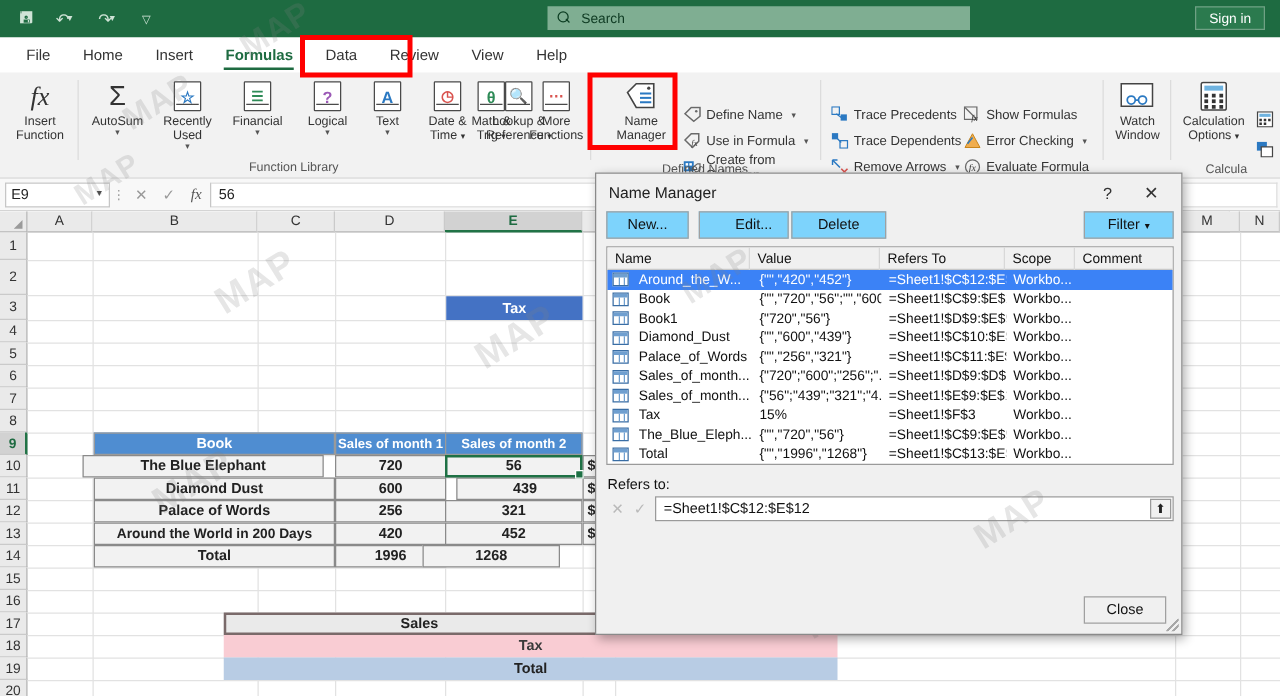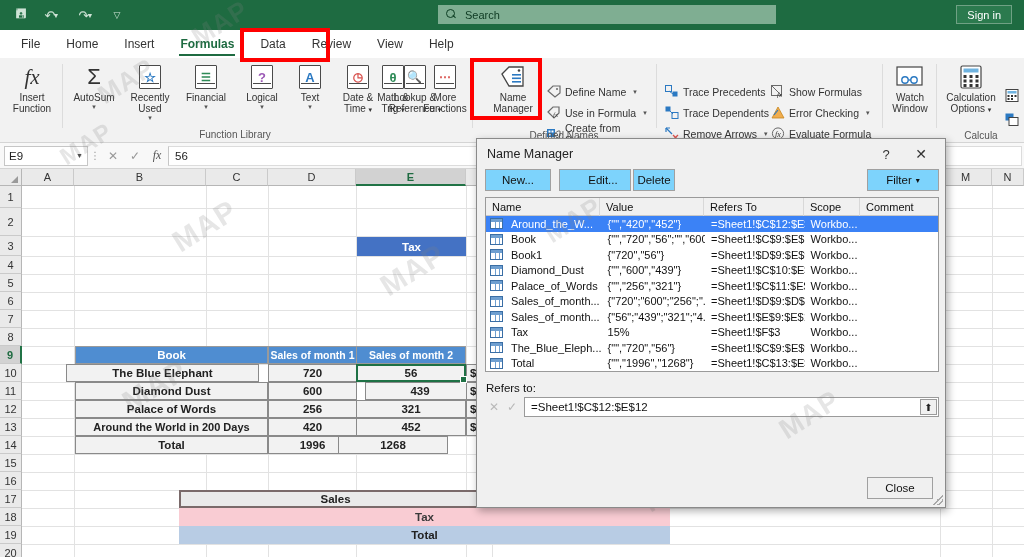--- a/index.html
+++ b/index.html
@@ -684,21 +684,21 @@
   <div class="wm" style="left:58px; top:130px; font-size:24px;">MAP</div>
 
   <div class="dlg">
     <div class="dlg-title">Name Manager</div>
     <div class="dlg-help">?</div>
     <div class="dlg-close">✕</div>
 
     <div class="dlg-btns">
       <div class="dbtn" style="left:8px; width:66px;">New...</div>
       <div class="dbtn" style="left:82px; width:72px;padding-left:16px;">Edit...</div>
-      <div class="dbtn" style="left:156px; width:42px;">Delete</div>
+      <div class="dbtn" style="left:156px; width:76px;">Delete</div>
       <div class="dbtn" style="left:390px; width:72px;">
         <span>Filter</span>
         <span style="font-size:8px; margin-left:4px;">▾</span>
       </div>
     </div>
 
     <div class="listwrap">
       <div class="lhdr">
         <div class="lhc" style="width:114px;">Name</div>
         <div class="lhc" style="width:104px;">Value</div>

